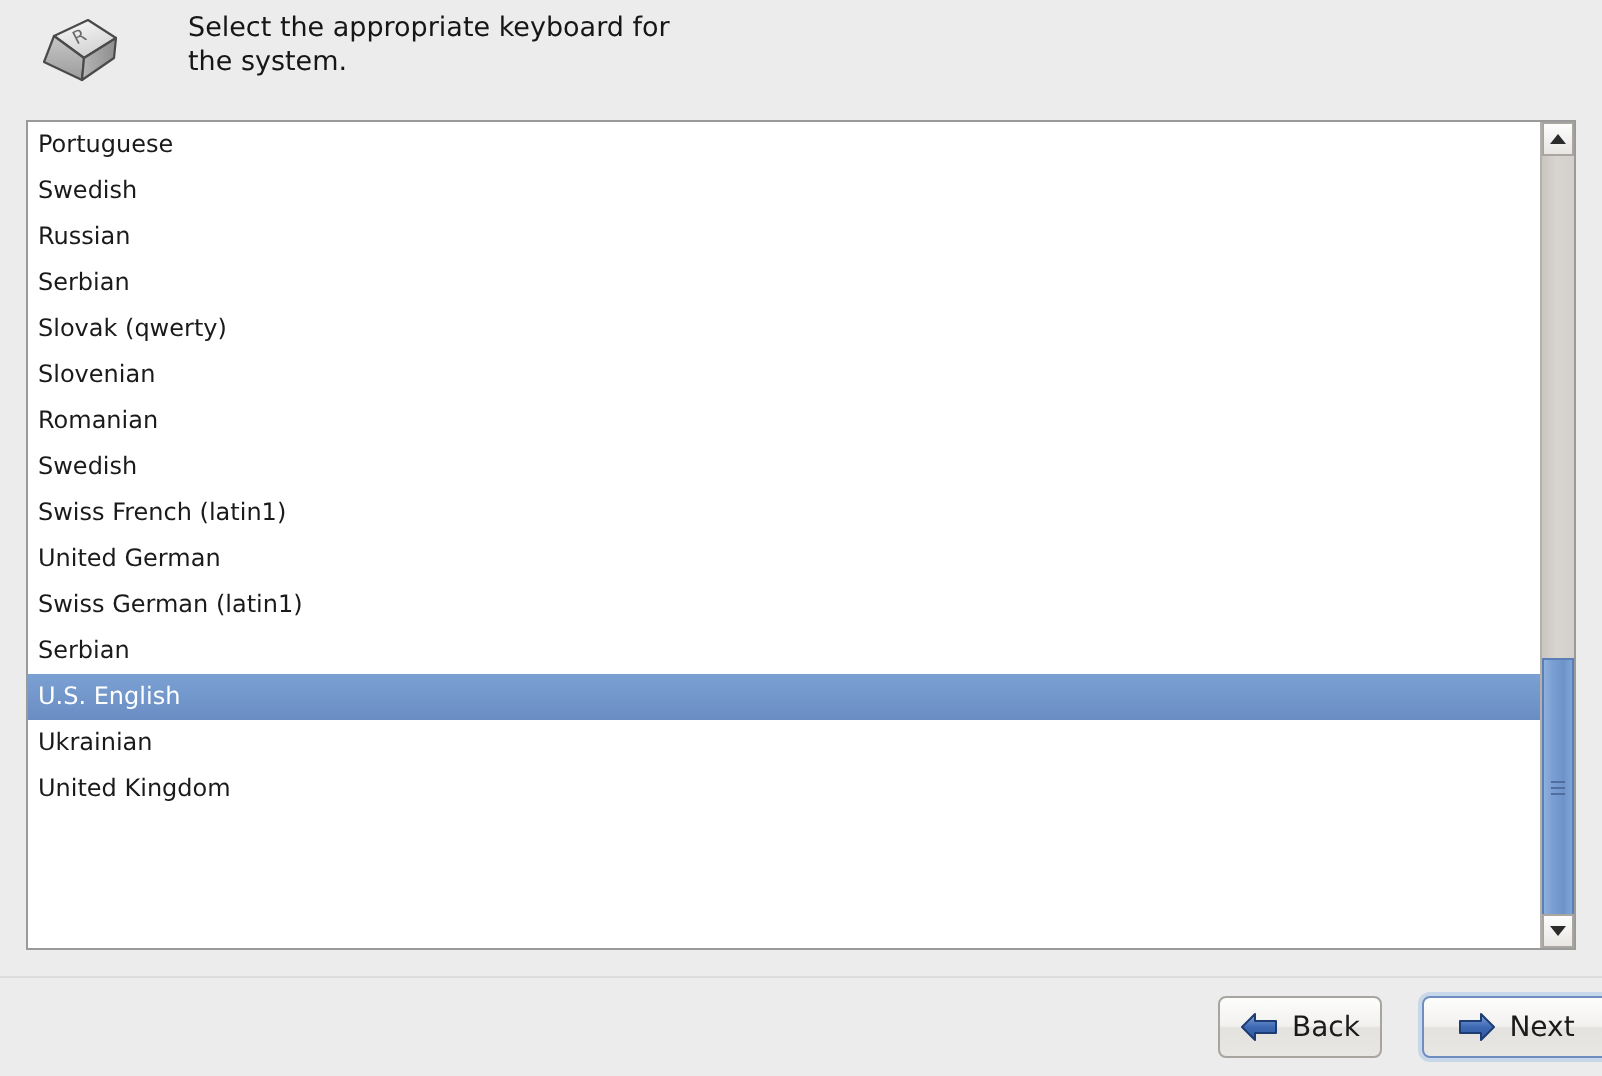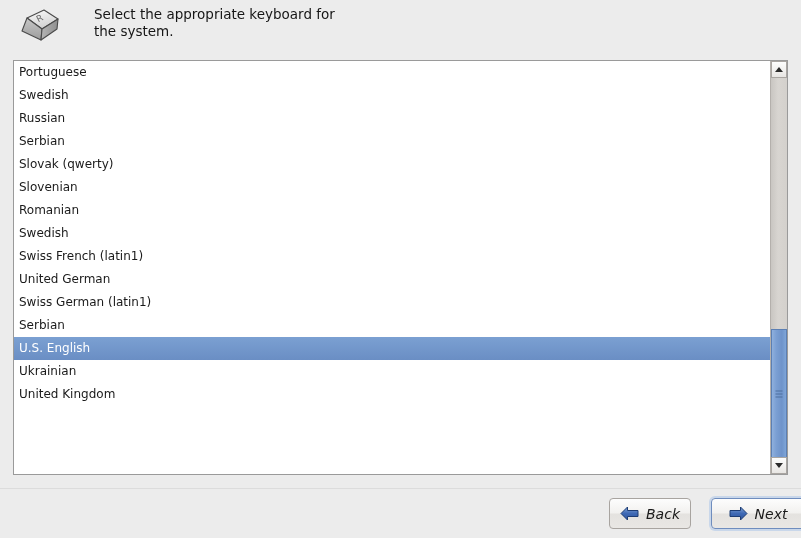--- a/index.html
+++ b/index.html
@@ -159,21 +159,20 @@
   
   #footer {
     position: absolute;
     left: 0;
     top: 488px;
     width: 801px;
     height: 50px;
     background: #ececec;
     border-top: 1px solid #dcdcdc;
     box-sizing: border-box;
-    font-style: italic;
   }
 
   .btn {
     position: absolute;
     top: 9px;
     height: 31px;
     box-sizing: border-box;
     display: flex;
     align-items: center;
     justify-content: center;

